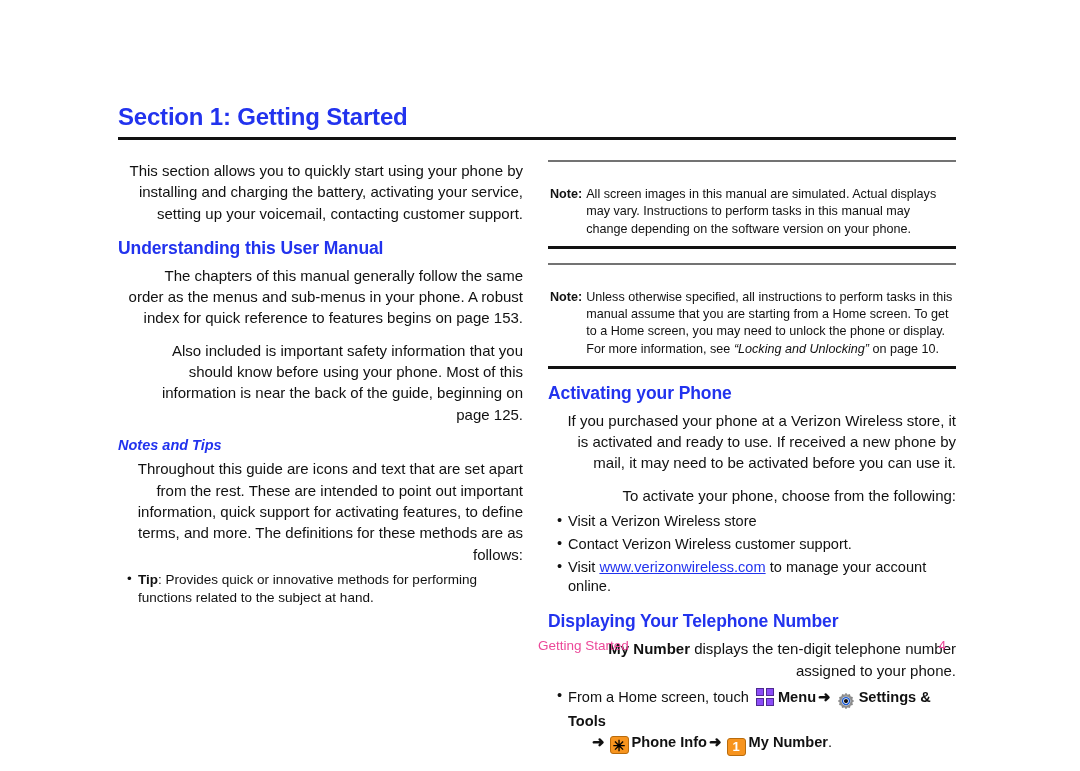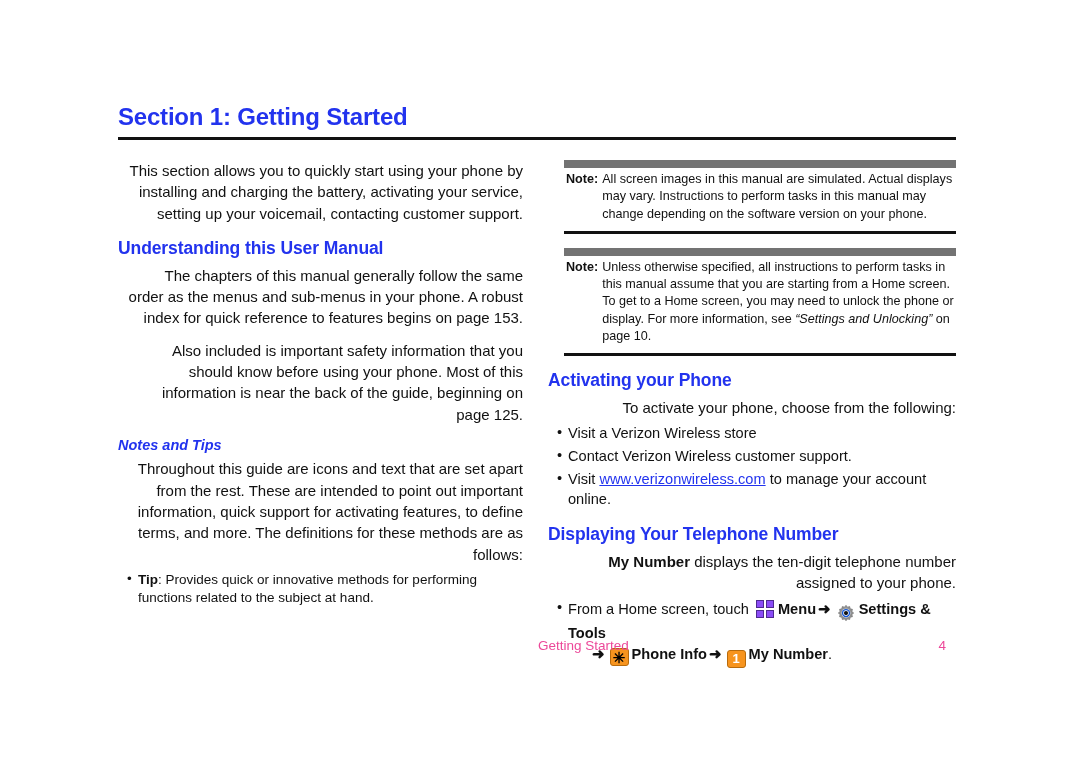--- a/index.html
+++ b/index.html
@@ -115,24 +115,24 @@
   }
   ul.reg-bullets li {
     font-size: 14.6px;
     margin-bottom: 3px;
   }
   b { font-weight: bold; }
   i { font-style: italic; }
 
   
   .note {
-    border-top: 8px solid #737373;
+    border-top: 2px solid #737373;
     border-bottom: 3px solid #111111;
-    padding: 3px 2px 8px 2px;
-    margin: 0 0 14px 16px;
+    padding: 24px 2px 8px 2px;
+    margin: 0 0 14px 0;
   }
   .note-inner {
     display: flex;
     align-items: flex-start;
     font-size: 12.6px;
     line-height: 1.37;
   }
   .note-label {
     font-weight: bold;
     flex: 0 0 auto;
@@ -260,26 +260,27 @@
     <div class="note">
       <div class="note-inner">
         <span class="note-label">Note:</span>
         <span class="note-text">All screen images in this manual are simulated. Actual displays may vary. Instructions to perform tasks in this manual may change depending on the software version on your phone.</span>
       </div>
     </div>
 
     <div class="note">
       <div class="note-inner">
         <span class="note-label">Note:</span>
-        <span class="note-text"><span>Unless otherwise specified, all instructions to perform tasks in this manual assume that you are starting from a Home screen. To get to a Home screen, you may need to unlock the phone or display. For more information, see </span><i>“Settings and Unlocking”</i><span> on page 10.</span></span>
+        <span class="note-text"><span>Unless otherwise specified, all instructions to perform tasks in this manual assume that you are starting from a Home screen. To get to a Home screen, you may need to unlock the phone or display. For more information, see </span><i>“Locking and Unlocking”</i><span> on page 10.</span></span>
       </div>
     </div>
 
     <h2 class="head">Activating your Phone</h2>
 
+    <p class="body">If you purchased your phone at a Verizon Wireless store, it is activated and ready to use. If received a new phone by mail, it may need to be activated before you can use it.</p>
 
     <p class="body tight">To activate your phone, choose from the following:</p>
 
     <ul class="bullets reg-bullets">
       <li>Visit a Verizon Wireless store</li>
       <li>Contact Verizon Wireless customer support.</li>
       <li><span>Visit </span><a class="link" href="#">www.verizonwireless.com</a><span> to manage your account online.</span></li>
     </ul>
 
     <h2 class="head">Displaying Your Telephone Number</h2>

